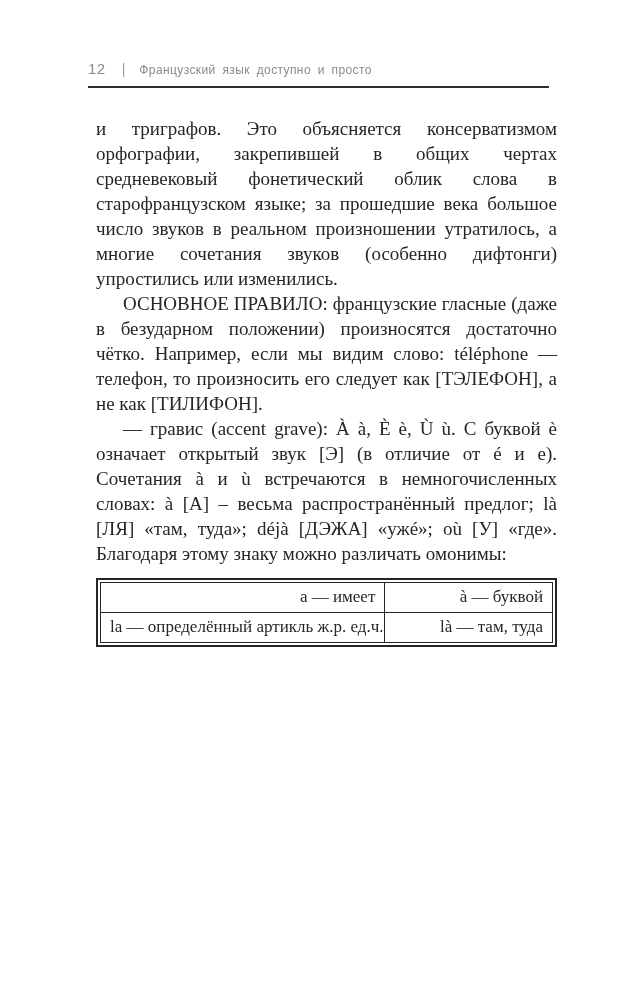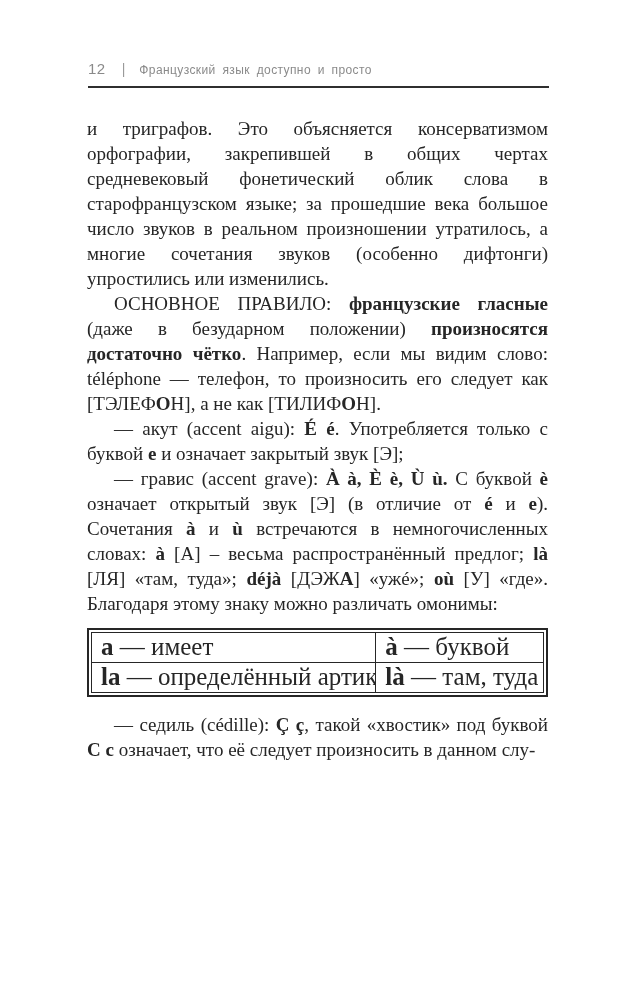--- a/index.html
+++ b/index.html
@@ -28,47 +28,47 @@
   .hdr-sep { font-size: 14px; margin: 0 14px 0 16px; color: #9a9a9a; }
   .run-title { font-size: 12px; letter-spacing: 0.4px; word-spacing: 3px; }
   .header-rule {
     position: absolute;
     left: 88px; top: 86px; width: 461px; height: 2px;
     background: #2f2f2f;
   }
   
   .content {
     position: absolute;
-    left: 87px; top: 116px; width: 461px;
+    left: 96px; top: 116px; width: 461px;
     font-size: 19px; line-height: 25px;
     text-align: justify;
   }
   .content p { margin: 0; }
   .indent { text-indent: 27px; }
   .mb-s { margin-bottom: 9px; }
   .mb-m { margin-bottom: 11px; }
-  .b { font-weight: bold; }
+  .b { font-weight: normal; }
   .i { }
   
   .tbl-frame {
     border: 2px solid #262626;
     padding: 2px;
     margin: 12px 0 15px 0;
   }
   .tbl-frame table {
     border-collapse: collapse;
     width: 100%;
     table-layout: fixed;
   }
   .tbl-frame td {
     border: 1.5px solid #262626;
     padding: 3px 9px 4px 9px;
-    font-size: 25px;
+    font-size: 17px;
     line-height: 22px;
-    text-align: left;
+    text-align: right;
     vertical-align: middle;
     overflow: hidden;
     white-space: nowrap;
   }
   .col-left  { width: 64%; }
   .col-right { width: 36%; }
 </style>
 </head>
 <body>
 
@@ -81,36 +81,34 @@
   </div>
   <div class="header-rule"></div>
 
   <div class="content">
 
     <p class="mb-s"><span>и триграфов. Это объясняется консерватизмом орфографии, закрепившей в общих чертах средневековый фонетический облик слова в старофранцузском языке; за прошедшие века большое число звуков в реальном произношении утратилось, а многие сочетания звуков (особенно дифтонги) упростились или изменились.</span></p>
 
     <p class="indent mb-m"><span>ОСНОВНОЕ ПРАВИЛО: </span><span class="b">французские гласные</span><span> (даже в безударном положении) </span><span class="b">произносятся достаточно чётко</span><span>. Например, если мы видим слово: téléphone — </span><span class="i">телефон</span><span>, то произносить его следует как [ТЭЛЕФ</span><span class="b">О</span><span>Н], а не как [ТИЛИФ</span><span class="b">О</span><span>Н].</span></p>
 
 
-    <p class="indent"><span>— акут (accent aigu): </span><span class="b">É é</span><span>. Употребляется только с буквой </span><span class="b">е</span><span> и означает закрытый звук [Э];</span></p>
 
     <p class="indent"><span>— гравис (accent grave): </span><span class="b">À à, È è, Ù ù.</span><span> С буквой </span><span class="b">è</span><span> означает открытый звук [Э] (в отличие от </span><span class="b">é</span><span> и </span><span class="b">е</span><span>). Сочетания </span><span class="b">à</span><span> и </span><span class="b">ù</span><span> встречаются в немногочисленных словах: </span><span class="b">à</span><span> [А] – весьма распространённый предлог; </span><span class="b">là</span><span> [ЛЯ] «там, туда»; </span><span class="b">déjà</span><span> [ДЭЖ</span><span class="b">А</span><span>] «ужé»; </span><span class="b">où</span><span> [У] «где». Благодаря этому знаку можно различать омонимы:</span></p>
 
     <div class="tbl-frame">
       <table>
         <tbody>
           <tr>
             <td class="col-left"><span class="b">a</span><span> — </span><span class="i">имеет</span></td>
             <td class="col-right"><span class="b">à</span><span> — </span><span class="i">буквой</span></td>
           </tr>
           <tr>
             <td class="col-left"><span class="b">la</span><span> — </span><span class="i">определённый артикль ж.р. ед.ч.</span></td>
             <td class="col-right"><span class="b">là</span><span> — </span><span class="i">там, туда</span></td>
           </tr>
         </tbody>
       </table>
     </div>
 
 
-    <p class="indent"><span>— седиль (cédille): </span><span class="b">Ç ç</span><span>, такой «хвостик» под буквой </span><span class="b">С с</span><span> означает, что её следует произносить в данном слу-</span></p>
 
   </div>
 </div>
 
 </body></html>

